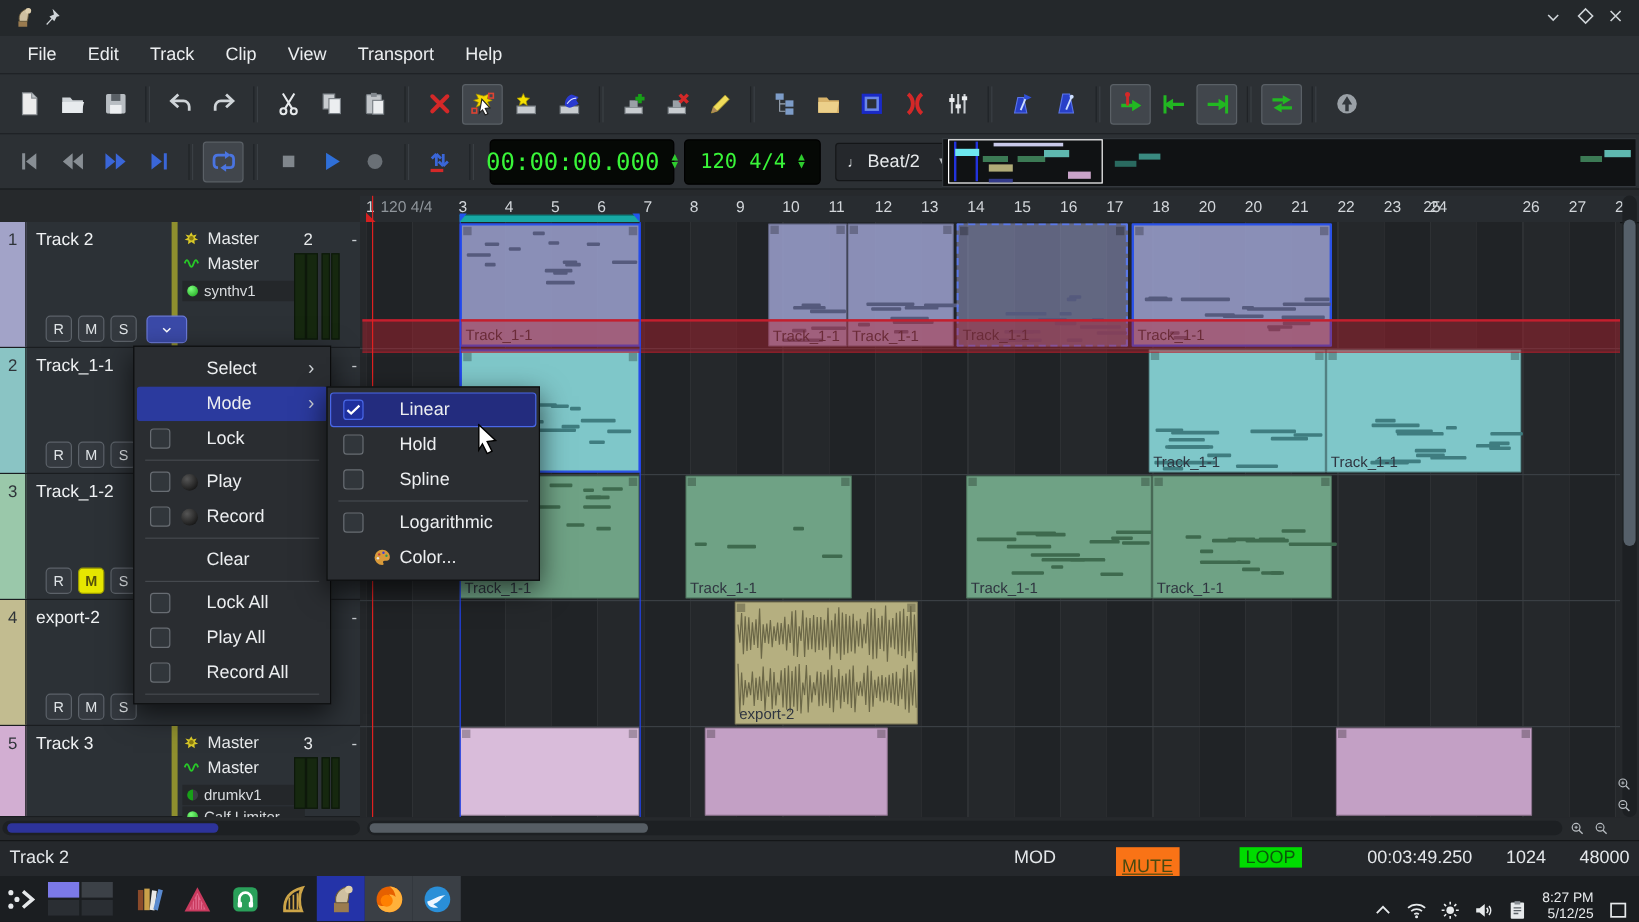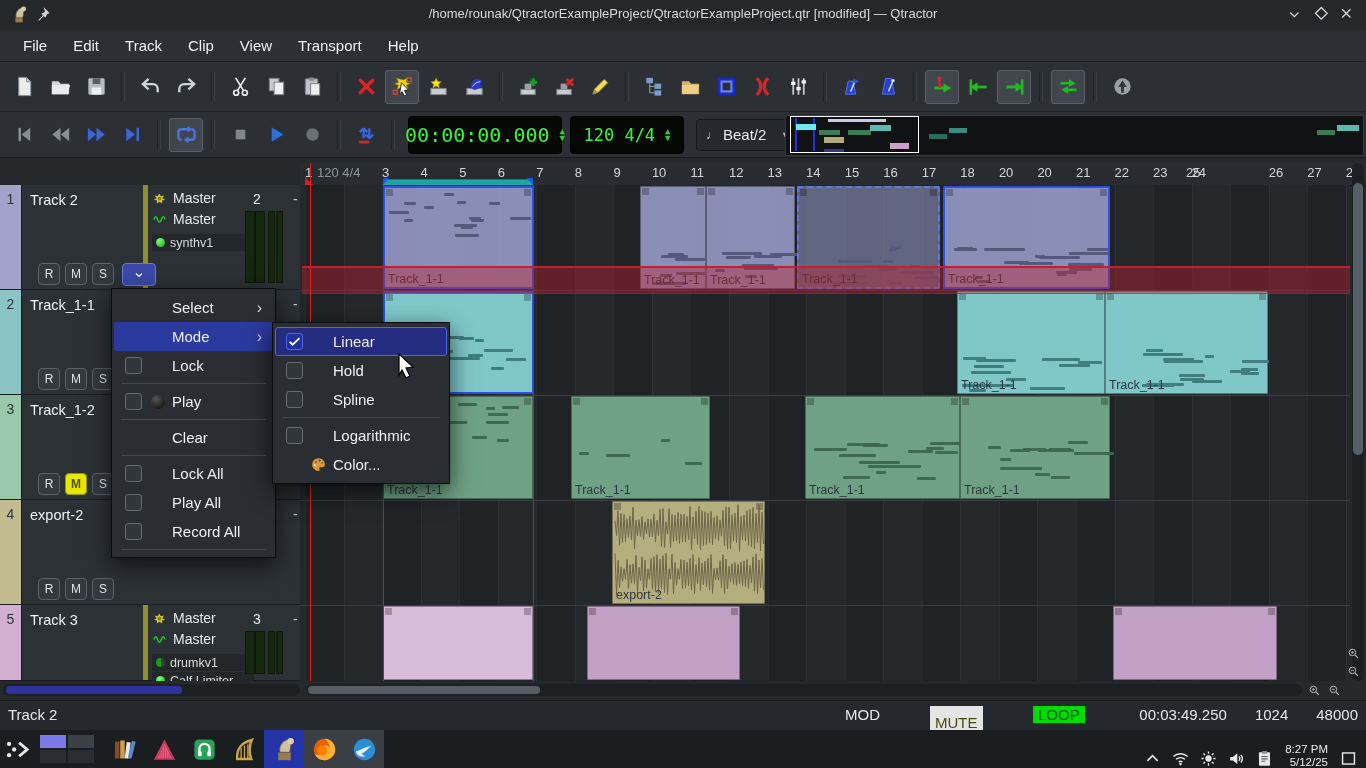--- a/index.html
+++ b/index.html
@@ -77,21 +77,21 @@
   .guide{position:absolute;top:0;bottom:0;width:1px;}
   .vscroll{position:absolute;left:1352px;top:163px;width:12px;height:518px;background:#1d2023;border-radius:6px;}
   .vthumb{position:absolute;left:1px;width:10px;background:#56606a;border-radius:5px;}
   .scrollstrip{position:absolute;left:0;top:681px;width:1366px;height:19px;background:#26292c;}
   .hthumb{position:absolute;border-radius:5px;}
   .zoombtn{position:absolute;width:17px;height:16px;display:flex;align-items:center;justify-content:center;}
   .zoombtn svg{width:13px;height:13px}
   
   .statusbar{position:absolute;left:0;top:700px;width:1366px;height:30px;background:#25282c;border-top:1px solid #141618;font-size:15px;color:#e4e7ea;}
   .sb{position:absolute;top:5px;}
-  .badge-mute{background:#e5e5e5;color:#4a4a10;padding:8px 5px;}
+  .badge-mute{background:#f97316;color:#4a4a10;padding:8px 5px;text-decoration:underline;}
   .badge-loop{background:#00dc00;color:#0a5a0a;padding:0 5px;}
   .sb-right{position:absolute;right:8px;top:5px;display:flex;gap:28px;}
   
   .taskbar{position:absolute;left:0;top:730px;width:1366px;height:38px;background:#1b1e21;display:flex;align-items:center;}
   .tb-app{width:40px;height:38px;display:flex;align-items:center;justify-content:center;}
   .tb-app svg{width:27px;height:27px;}
   .tb-app.current{background:#2433a8;}
   .tb-app.open{background:#3a3f45;}
   .pager{display:grid;grid-template-columns:26px 26px;grid-template-rows:13px 13px;gap:2px;margin:0 6px;}
   .pager div{background:#3c4147;}
@@ -125,21 +125,20 @@
           <path d="M8 15h8v5H8z" fill="#9a7b4f"></path>
           <path d="M9 15C7.5 9 11 4 18 3.5 17 8 17 12 16 15z" fill="#cfc0a0" stroke="#6a5a3a" stroke-width=".8"></path>
           <circle cx="17" cy="5.4" r="2.6" fill="#decfae"></circle>
         </svg>
       </span>
     <span class="ticn" style="left:34px;top:5px;width:18px;height:18px">
         <svg viewBox="0 0 24 24" width="18" height="18">
           <path d="M13 3l8 8-3.4.9-2.6 5.1-2.2-2.2L7 21l-1-1 5.8-6.2-2.2-2.2 5-2.2z" fill="#cfd4d8"></path>
         </svg>
       </span>
-    <div class="title-text">/home/rounak/QtractorExampleProject/QtractorExampleProject.qtr [modified] — Qtractor</div>
     <span class="winbtn" style="right:60px">
         <svg viewBox="0 0 24 24" width="20" height="20">
           <path d="M5 9l5 5 5-5" stroke="#cfd4d8" stroke-width="1.6" fill="none"></path>
         </svg>
       </span>
     <span class="winbtn" style="right:33px">
         <svg viewBox="0 0 24 24" width="20" height="20">
           <path d="M10 3l7 7-7 7-7-7z" fill="none" stroke="#cfd4d8" stroke-width="1.6"></path>
         </svg>
       </span>
@@ -1002,20 +1001,25 @@
       <div class="m-item">
         <span class="m-check"></span>
         <span class="m-label">Lock</span>
       </div>
       <div class="m-sep"></div>
       <div class="m-item">
         <span class="m-check"></span>
         <span class="m-led"></span>
         <span class="m-label">Play</span>
       </div>
+      <div class="m-item">
+        <span class="m-check"></span>
+        <span class="m-led"></span>
+        <span class="m-label">Record</span>
+      </div>
       <div class="m-sep"></div>
       <div class="m-item">
         <span class="m-label">Clear</span>
       </div>
       <div class="m-sep"></div>
       <div class="m-item">
         <span class="m-check"></span>
         <span class="m-label">Lock All</span>
       </div>
       <div class="m-item">

